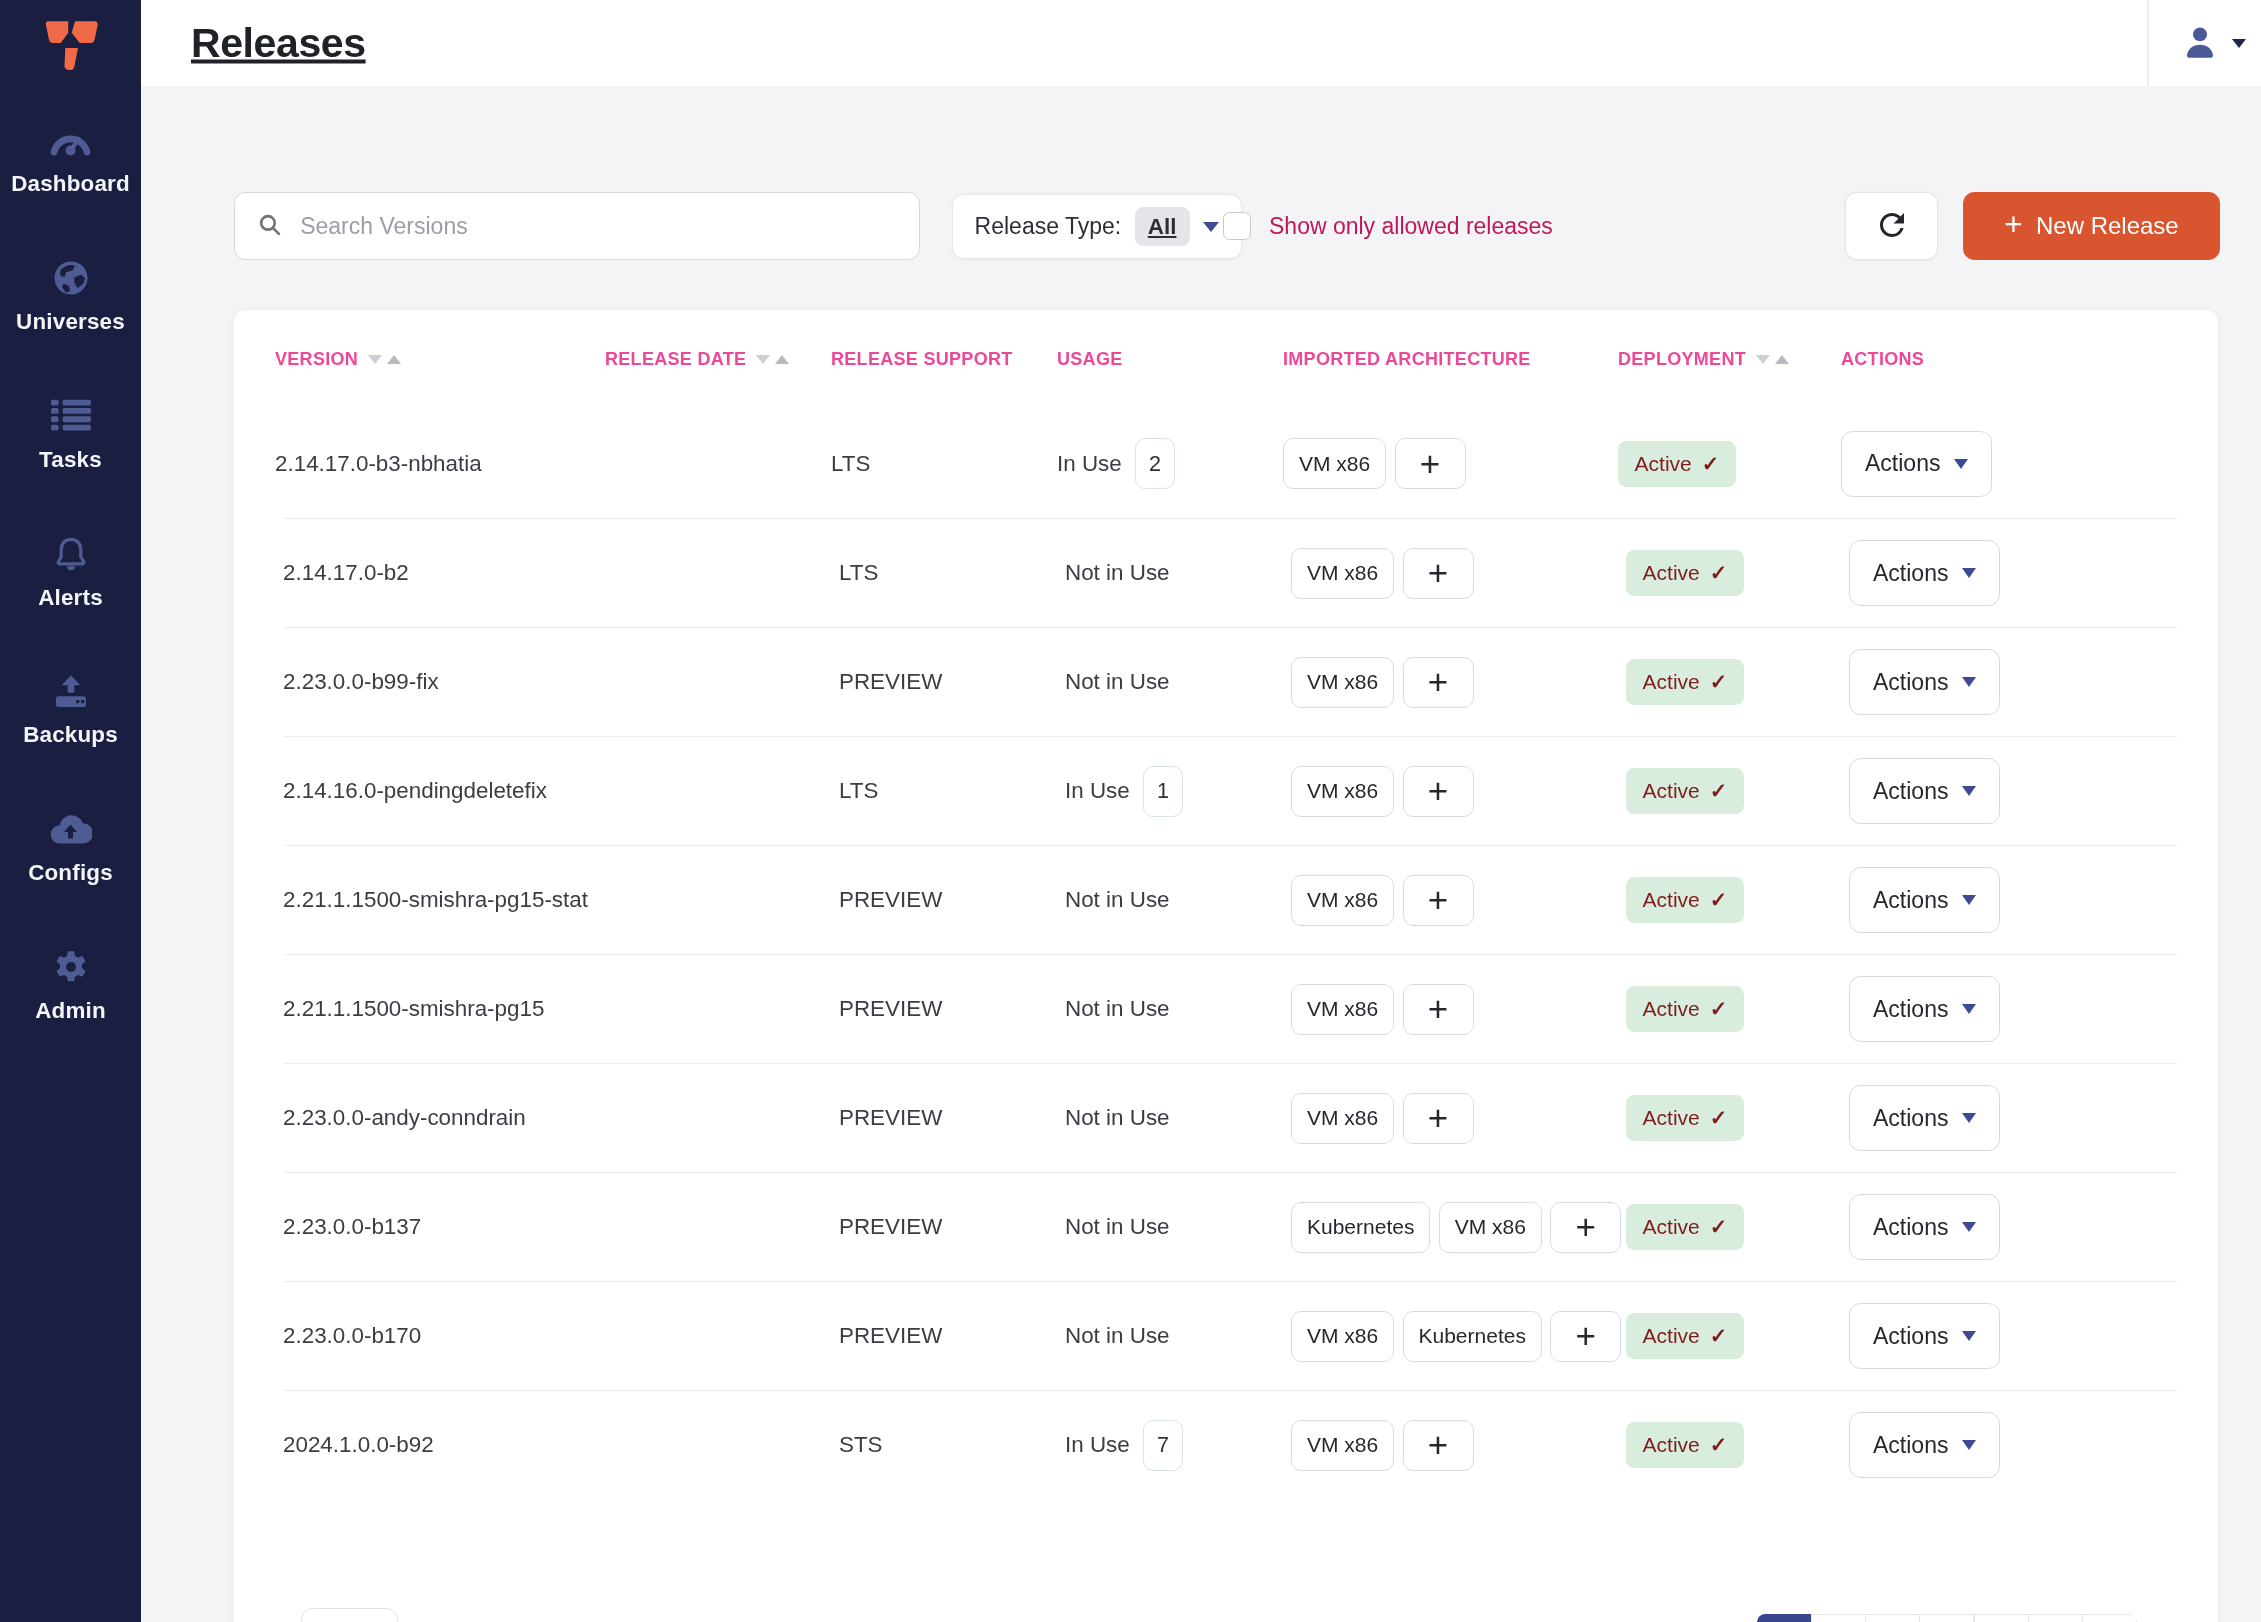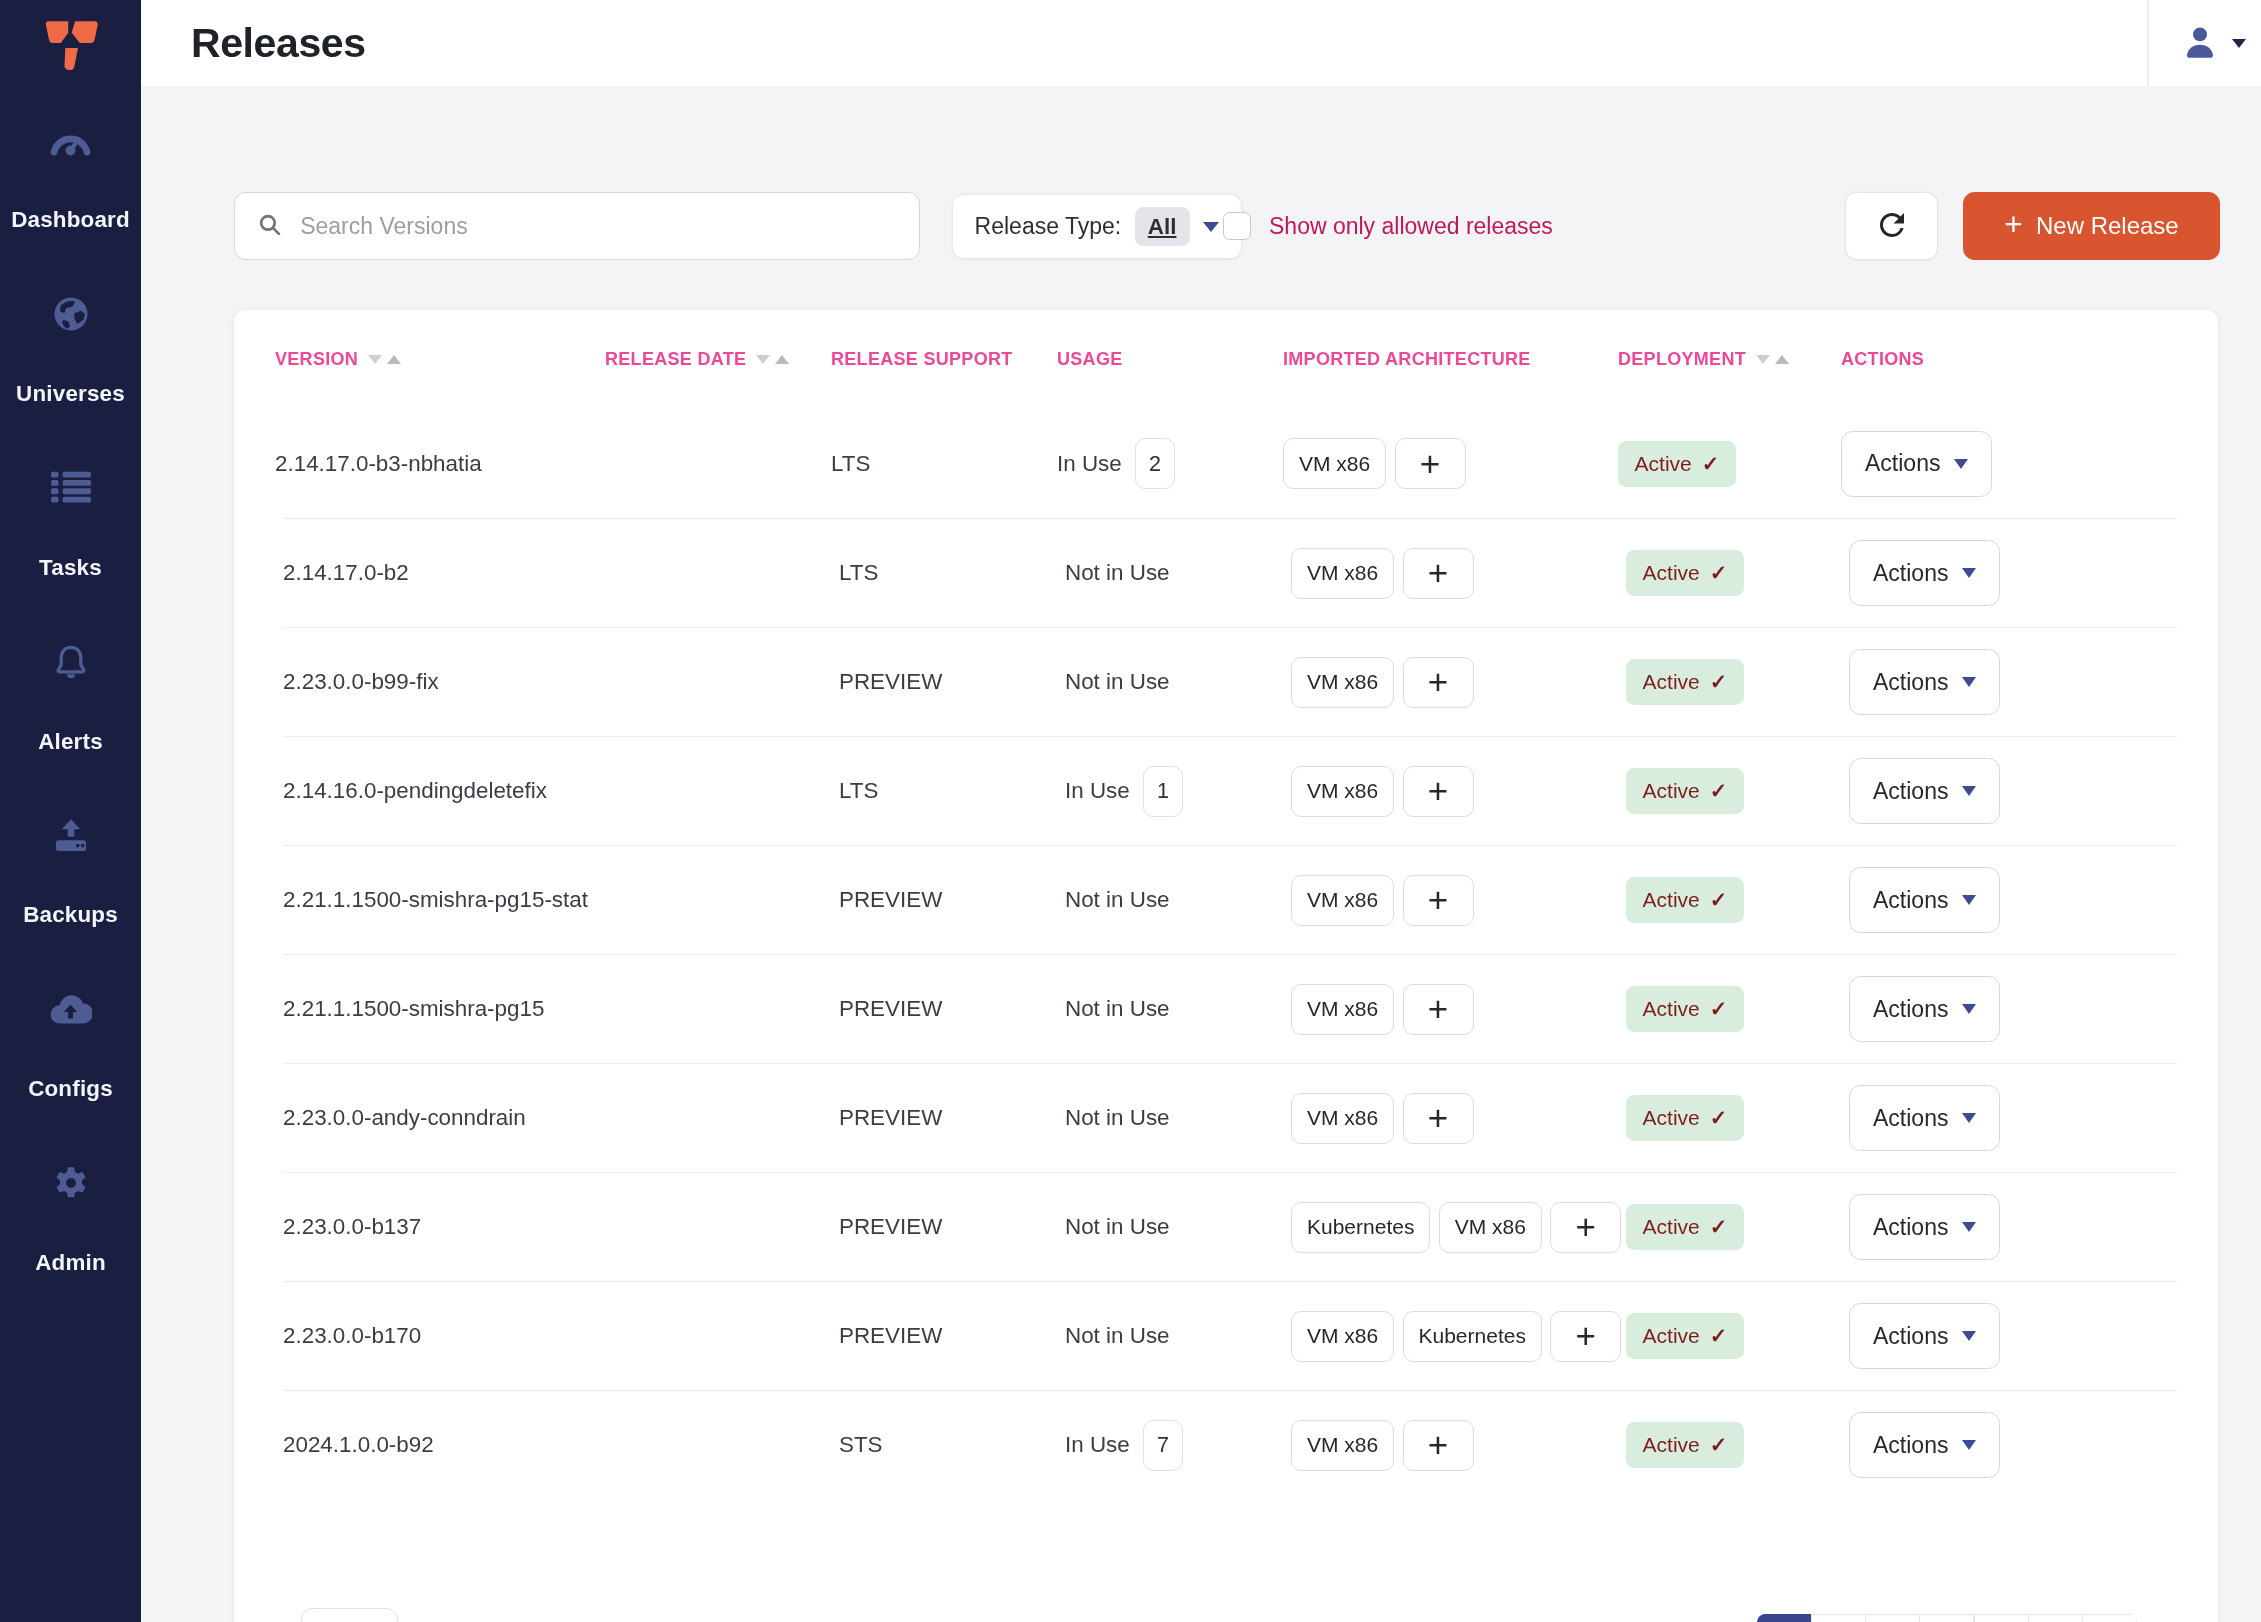--- a/index.html
+++ b/index.html
@@ -5,26 +5,26 @@
   * { box-sizing: border-box; }
   html,body { margin:0; padding:0; }
   body {
     width:2261px; height:1623px; position:relative; overflow:hidden;
     background:#F4F4F6; font-family:"Liberation Sans", sans-serif; color:#3A3D43;
   }
   
   .sidebar { position:absolute; left:0; top:0; width:141px; height:1623px; background:#1A1F42; }
   .logo { position:absolute; top:13.3px; left:50%; transform:translateX(-50%); width:65px; height:65px; }
   .nav { position:absolute; top:106px; left:0; right:0; display:flex; flex-direction:column; }
-  .nav-item { display:flex; flex-direction:column; align-items:center; padding-top:11.6px; margin-bottom:47px; cursor:pointer;gap:36px; }
+  .nav-item { display:flex; flex-direction:column; align-items:center; padding-top:11.6px; margin-bottom:47px; cursor:pointer; }
   .nav-icon { height:45px; display:flex; align-items:center; justify-content:center; }
   .nav-label { margin-top:8.3px; color:#F4F5F9; font-size:22.4px; font-weight:700; letter-spacing:0.2px; }
   
   .topbar { position:absolute; left:141px; top:0; right:0; height:86px; background:#FFFFFF; }
-  .page-title { position:absolute; left:50px; top:50%; transform:translateY(-50%); font-size:41px; font-weight:700; color:#20222A; letter-spacing:-0.4px; }
+  .page-title { position:absolute; left:50px; top:50%; transform:translateY(-50%); font-size:41px; font-weight:700; color:#20222A; letter-spacing:-0.4px;text-decoration:underline; }
   .topbar-divider { position:absolute; right:112px; top:0; width:1.7px; height:86px; background:#EDEDEF; }
   .user-menu { position:absolute; right:15px; top:0; height:86px; display:flex; align-items:center; gap:13.3px; cursor:pointer; }
   .caret { width:0; height:0; border-left:8.3px solid transparent; border-right:8.3px solid transparent; border-top:10px solid #3E4A94; }
   .caret.dark { border-top-color:#20254A; border-left-width:7.5px; border-right-width:7.5px; border-top-width:9px; }
   
   .content { position:absolute; left:141px; top:86px; right:0; bottom:0; background:#F4F4F6; }
   
   .search-box { position:absolute; left:93px; top:106px; width:686px; height:68px; background:#fff;
     border:1.7px solid #D5D7DC; border-radius:11.6px; display:flex; align-items:center; padding:0 21.6px; gap:16.6px; }
   .search-box input { border:none; outline:none; flex:1; font-size:23px; font-family:"Liberation Sans",sans-serif; color:#4d7c0f; background:transparent; }

